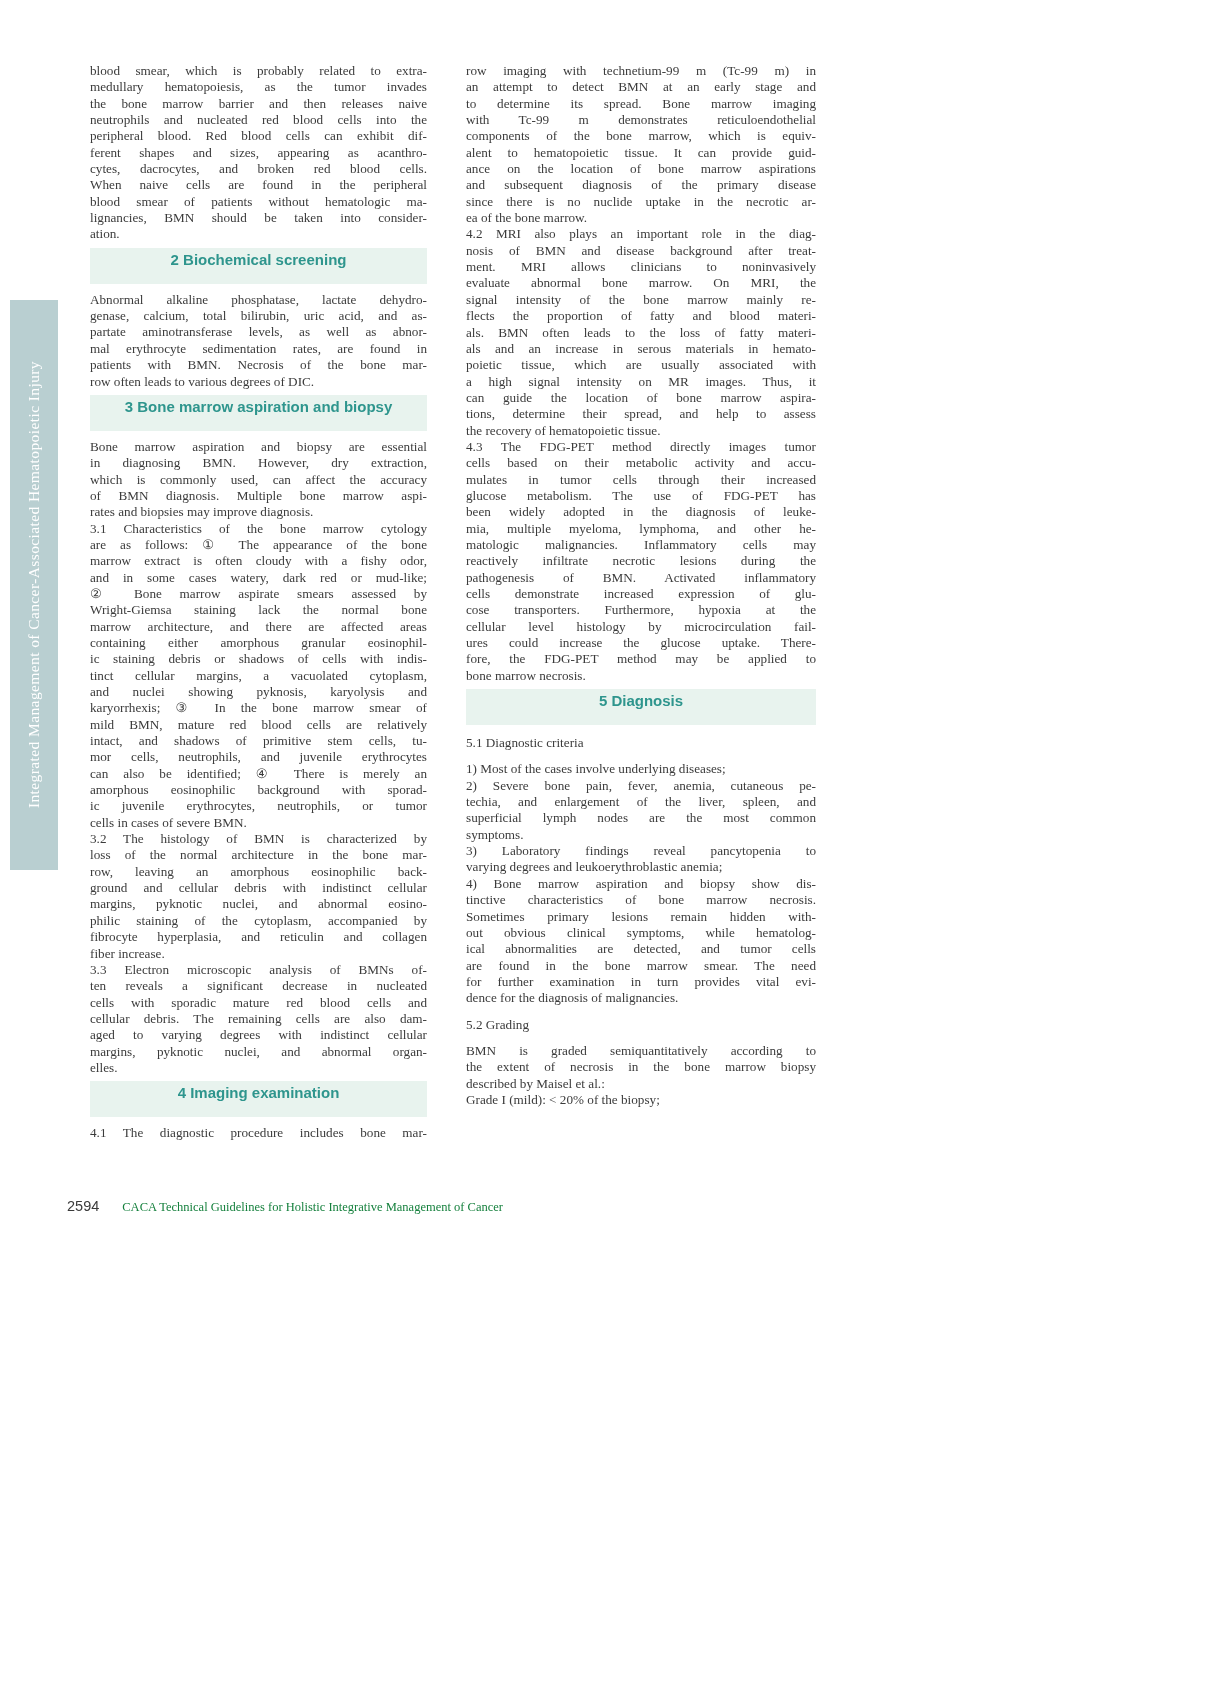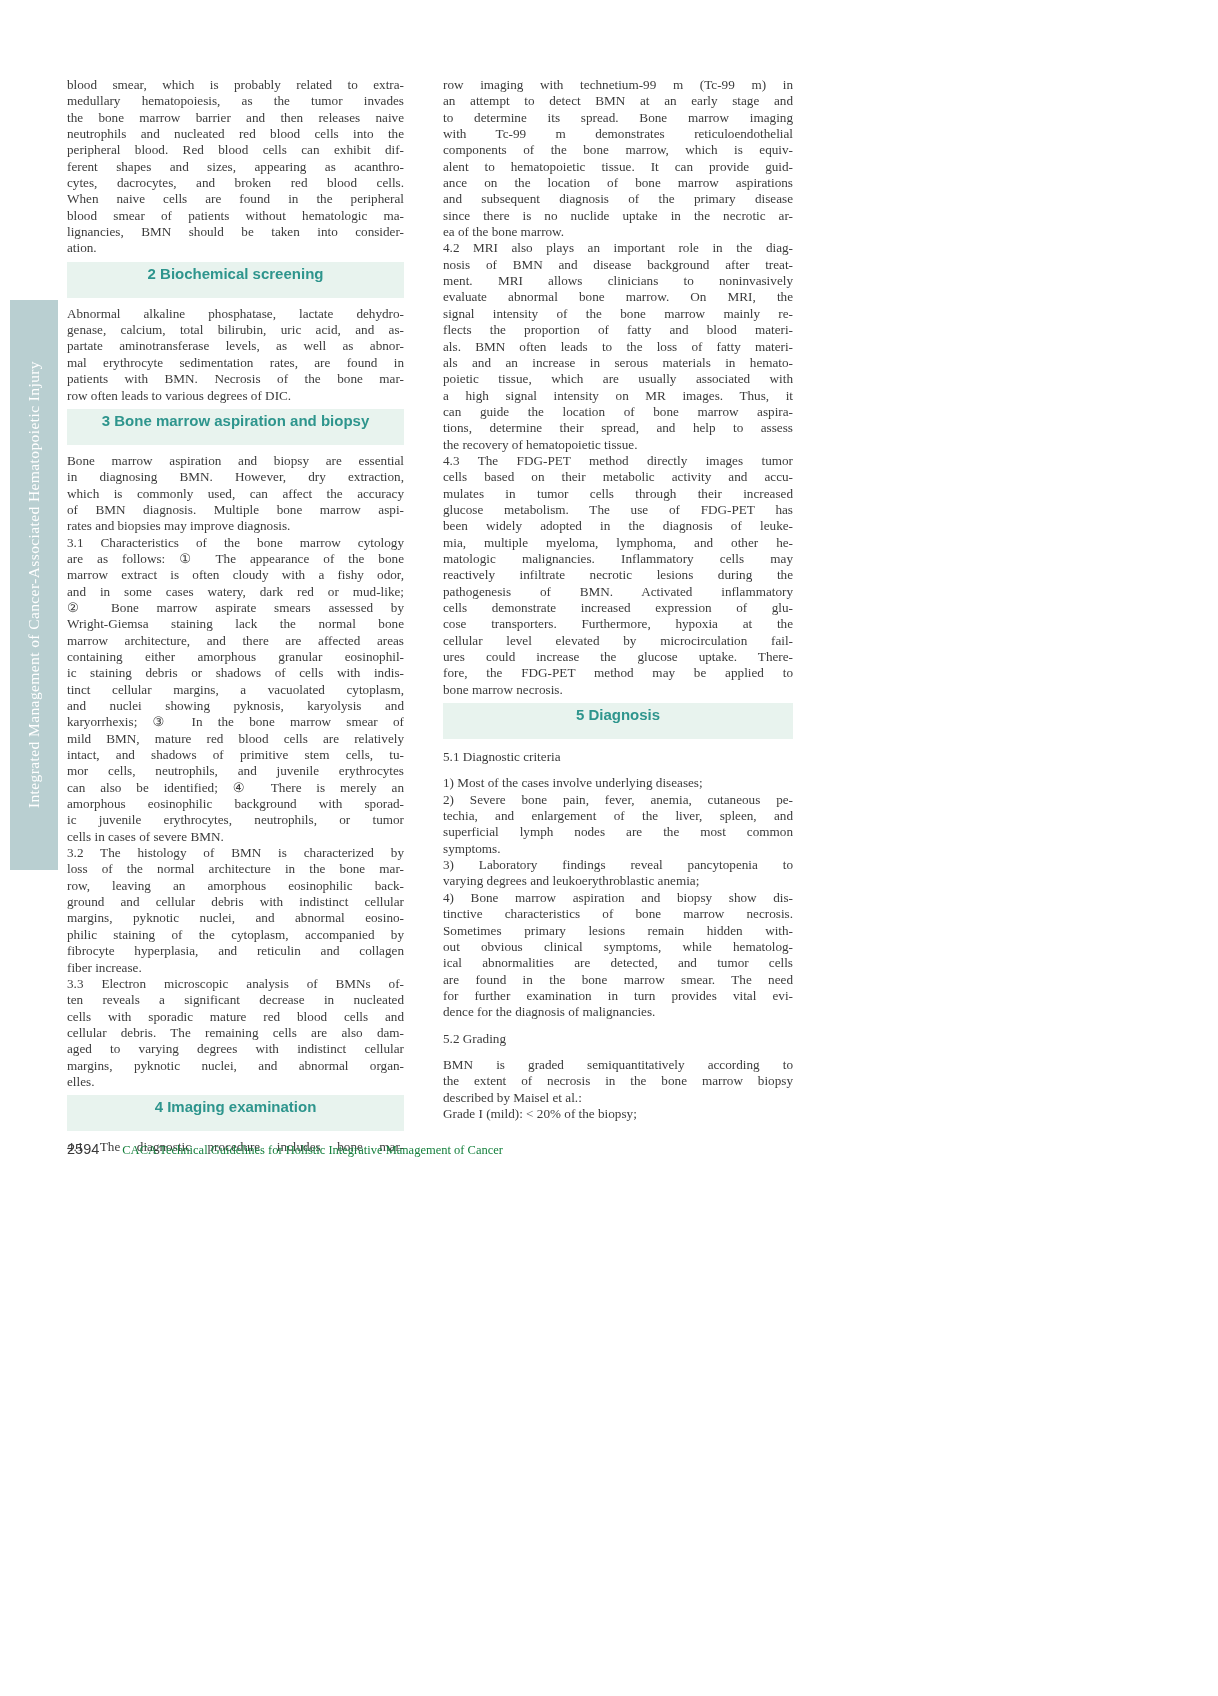--- a/index.html
+++ b/index.html
@@ -34,23 +34,24 @@
     writing-mode: vertical-rl;
     transform: rotate(180deg);
     color: #ffffff;
     font-family: "Liberation Serif", "DejaVu Serif", serif;
     font-size: 15.5px;
     letter-spacing: 0.4px;
     white-space: nowrap;
   }
   .col {
     position: absolute;
-    top: 77px;
+    top: 63px;
     font-size: 13.2px;
     line-height: 16.35px;
+    margin-left: 23px;
   }
   .col-left  { left: 67px;  width: 337px; }
   .col-right { left: 443px; width: 350px; }
   .para { margin: 0; }
   .line {
     text-align: justify;
     text-align-last: justify;
     white-space: normal;
   }
   .line.flush { text-align-last: left; }
@@ -65,21 +66,21 @@
     padding: 4px 0 16px 0;
     margin: 5px 0 8px 0;
   }
   .subheading {
     margin: 10px 0 10px 0;
     font-size: 13.2px;
   }
   .footer {
     position: absolute;
     left: 67px;
-    top: 1141px;
+    top: 1198px;
     width: 720px;
     display: flex;
     align-items: baseline;
   }
   .page-number {
     font-family: "Liberation Sans", "DejaVu Sans", sans-serif;
     font-size: 14.5px;
     color: #3a3a3a;
     margin-right: 23px;
   }
@@ -201,21 +202,21 @@
         <div class="line">cells based on their metabolic activity and accu-</div>
         <div class="line">mulates in tumor cells through their increased</div>
         <div class="line">glucose metabolism. The use of FDG-PET has</div>
         <div class="line">been widely adopted in the diagnosis of leuke-</div>
         <div class="line">mia, multiple myeloma, lymphoma, and other he-</div>
         <div class="line">matologic malignancies. Inflammatory cells may</div>
         <div class="line">reactively infiltrate necrotic lesions during the</div>
         <div class="line">pathogenesis of BMN. Activated inflammatory</div>
         <div class="line">cells demonstrate increased expression of glu-</div>
         <div class="line">cose transporters. Furthermore, hypoxia at the</div>
-        <div class="line">cellular level elevated by microcirculation fail-</div>
+        <div class="line">cellular level histology by microcirculation fail-</div>
         <div class="line">ures could increase the glucose uptake. There-</div>
         <div class="line">fore, the FDG-PET method may be applied to</div>
         <div class="line flush">bone marrow necrosis.</div>
       </div>
       <div class="heading-band">5 Diagnosis</div>
       <div class="subheading">5.1 Diagnostic criteria</div>
       <div class="para">
         <div class="line flush">1) Most of the cases involve underlying diseases;</div>
         <div class="line">2) Severe bone pain, fever, anemia, cutaneous pe-</div>
         <div class="line">techia, and enlargement of the liver, spleen, and</div>

